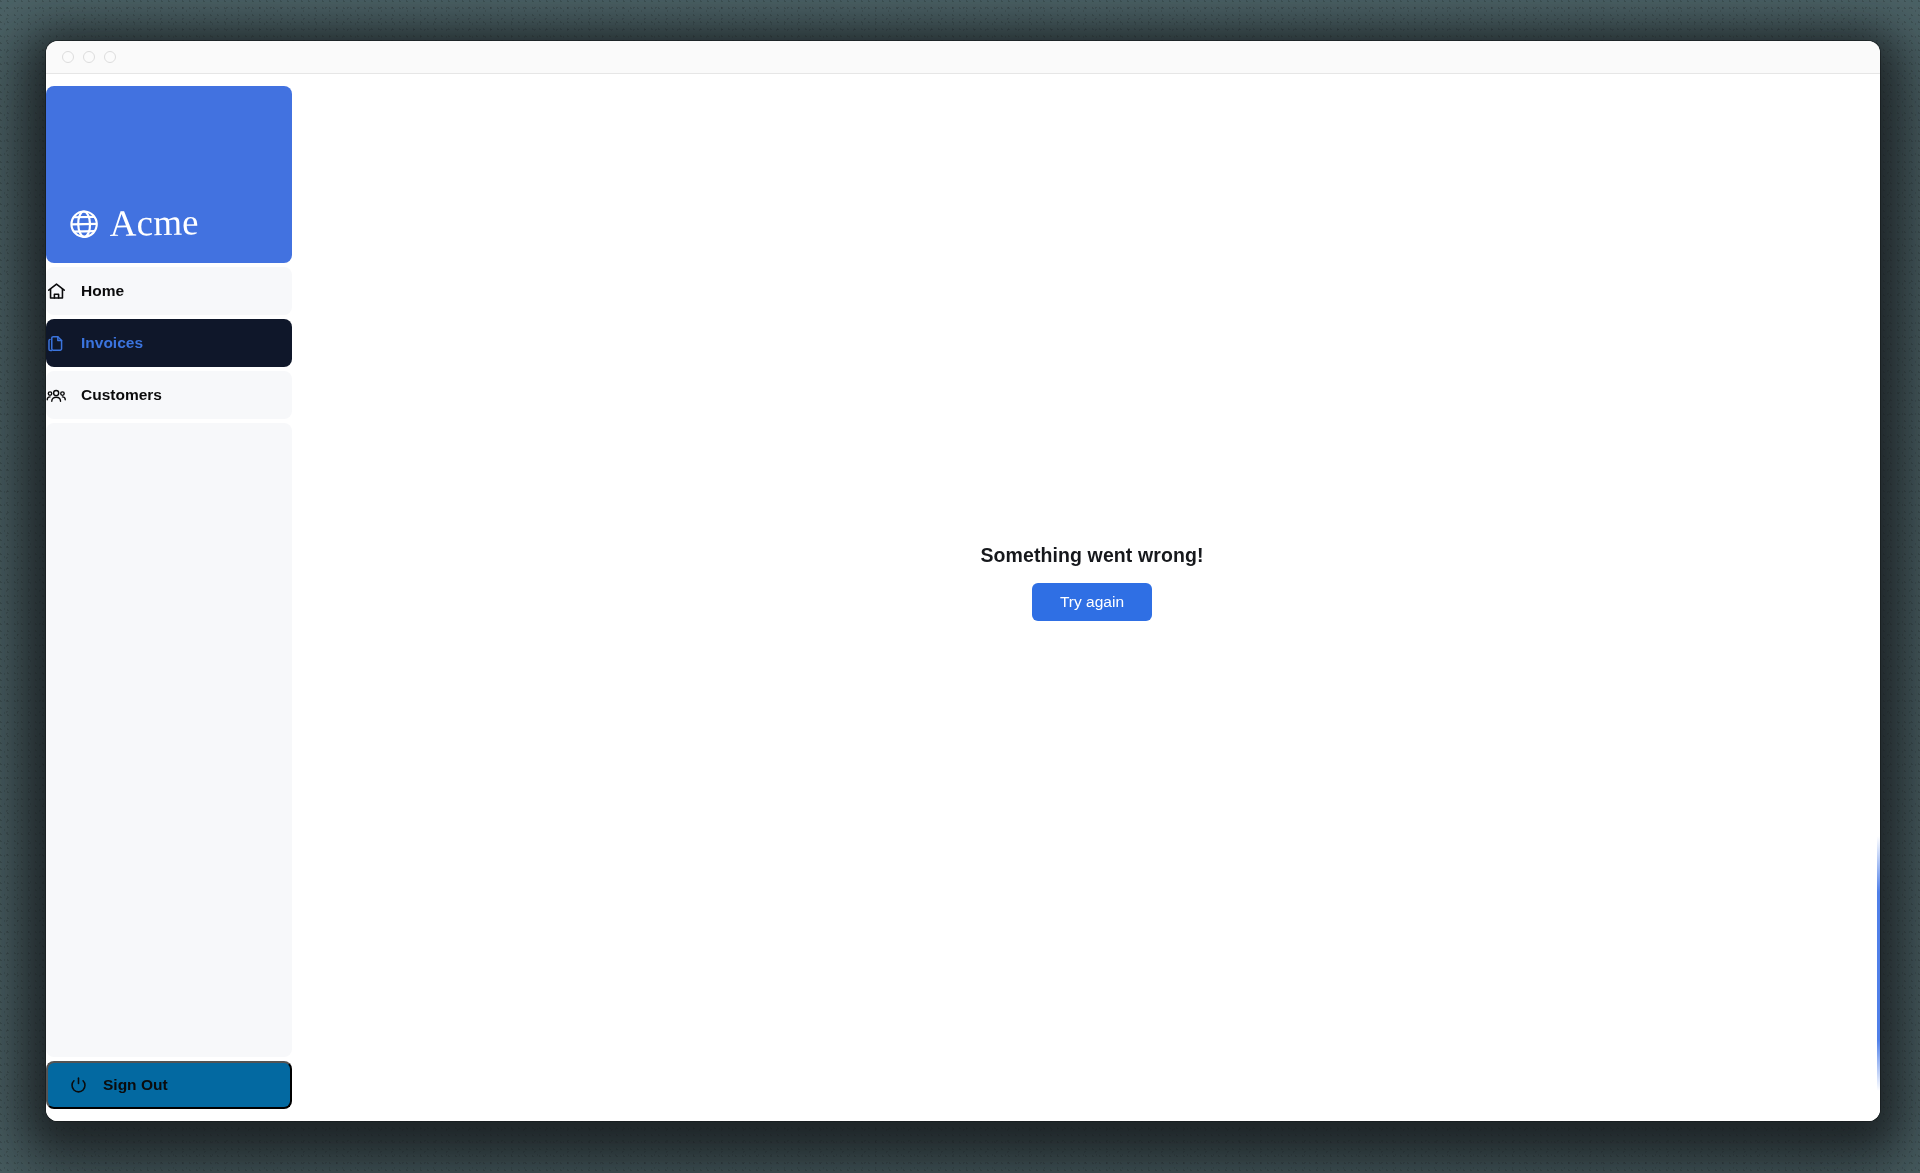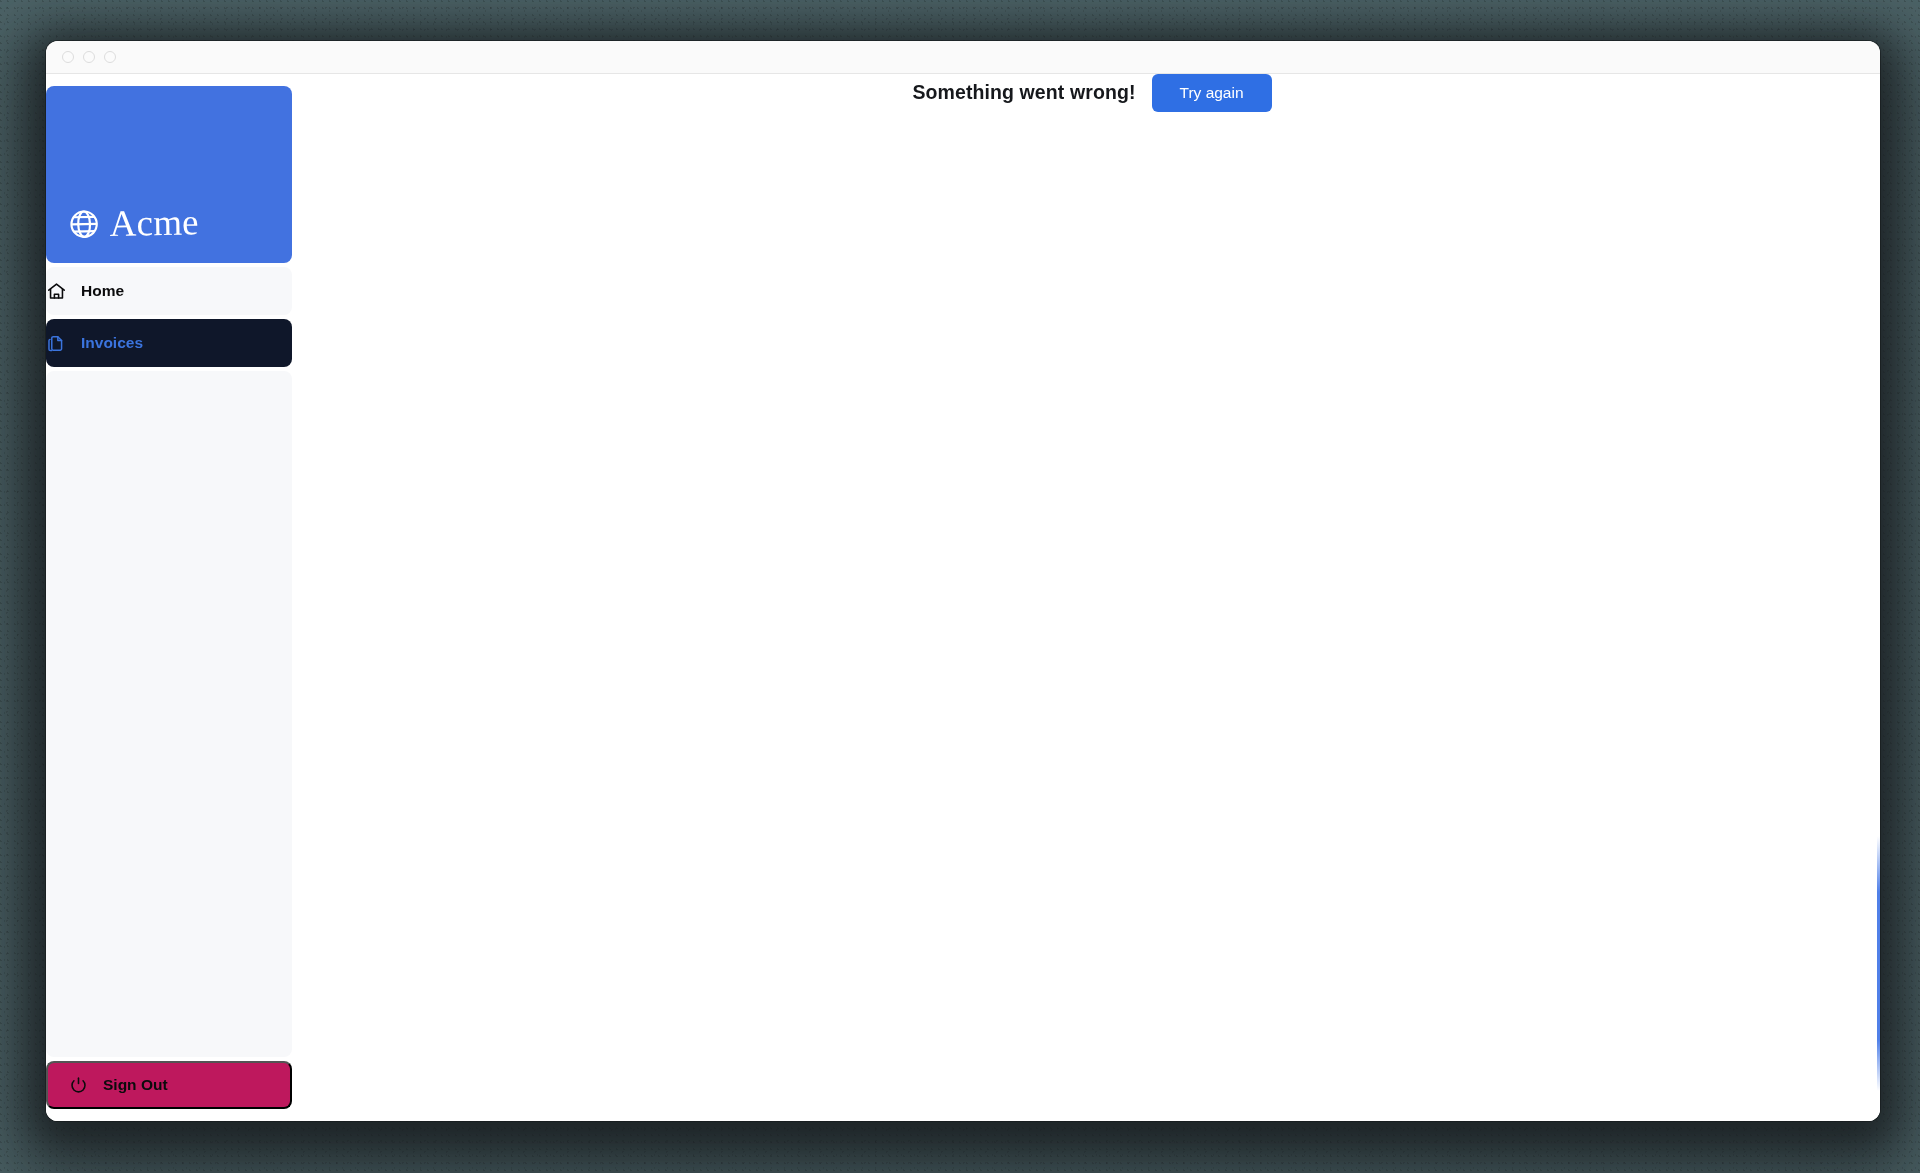--- a/index.html
+++ b/index.html
@@ -149,21 +149,21 @@
     flex: 1 1 auto;
     background: #f7f8fa;
     border-radius: 8px;
     min-height: 0;
   }
 
   #signout-item {
     height: 48px;
     flex: 0 0 48px;
     border-radius: 8px;
-    background: #be185d;
+    background: #0369a1;
     display: flex;
     align-items: center;
     gap: 14px;
     padding-left: 20px;
     cursor: pointer;
     color: #0b0b0c;
     font-size: 15.5px;
     font-weight: 600;
     user-select: none;
   }
@@ -172,22 +172,23 @@
   #main-content {
     flex: 1 1 auto;
     background: #ffffff;
     position: relative;
     display: flex;
     align-items: flex-start;
     justify-content: center;
   }
 
   #error-panel {
-    display: flex;
-    flex-direction: row;
+    margin-top: 470px;
+    display: flex;
+    flex-direction: column;
     align-items: center;
     gap: 16px;
   }
 
   #error-title {
     font-size: 19.5px;
     font-weight: 600;
     color: #16181c;
     letter-spacing: 0.1px;
   }
@@ -262,20 +263,33 @@
         <span class="nav-icon">
           <svg viewBox="0 0 24 24" fill="none" stroke="currentColor" stroke-width="1.7" stroke-linecap="round" stroke-linejoin="round">
             <path d="M8.2 4.2h5.3l4.3 4.3v9.6a1.6 1.6 0 0 1-1.6 1.6H8.2a1.6 1.6 0 0 1-1.6-1.6V5.8a1.6 1.6 0 0 1 1.6-1.6z"></path>
             <path d="M13.5 4.2v4.3h4.3"></path>
             <path d="M4.6 7.3A1.6 1.6 0 0 0 3.4 8.9v9.6a1.6 1.6 0 0 0 1.6 1.6h1.6"></path>
           </svg>
         </span>
         <span>Invoices</span>
       </a>
 
+      <a class="nav-item">
+        <span class="nav-icon">
+          <svg viewBox="0 0 24 24" fill="none" stroke="currentColor" stroke-width="1.6" stroke-linecap="round" stroke-linejoin="round">
+            <circle cx="11.6" cy="9.2" r="2.9"></circle>
+            <path d="M6.6 18.6c0-2.8 2.2-4.6 5-4.6s5 1.8 5 4.6"></path>
+            <circle cx="4.6" cy="9.8" r="2"></circle>
+            <path d="M1.4 16.9c0-2 1.4-3.3 3.2-3.3"></path>
+            <circle cx="18.8" cy="9.8" r="2"></circle>
+            <path d="M22 16.9c0-2-1.4-3.3-3.2-3.3"></path>
+          </svg>
+        </span>
+        <span>Customers</span>
+      </a>
 
       <div id="nav-filler"></div>
 
       <button id="signout-item">
         <span class="nav-icon">
           <svg viewBox="0 0 24 24" fill="none" stroke="currentColor" stroke-width="1.8" stroke-linecap="round" stroke-linejoin="round">
             <path d="M12 3.6v6.2"></path>
             <path d="M17.2 6.6a7.4 7.4 0 1 1-10.4 0"></path>
           </svg>
         </span>

